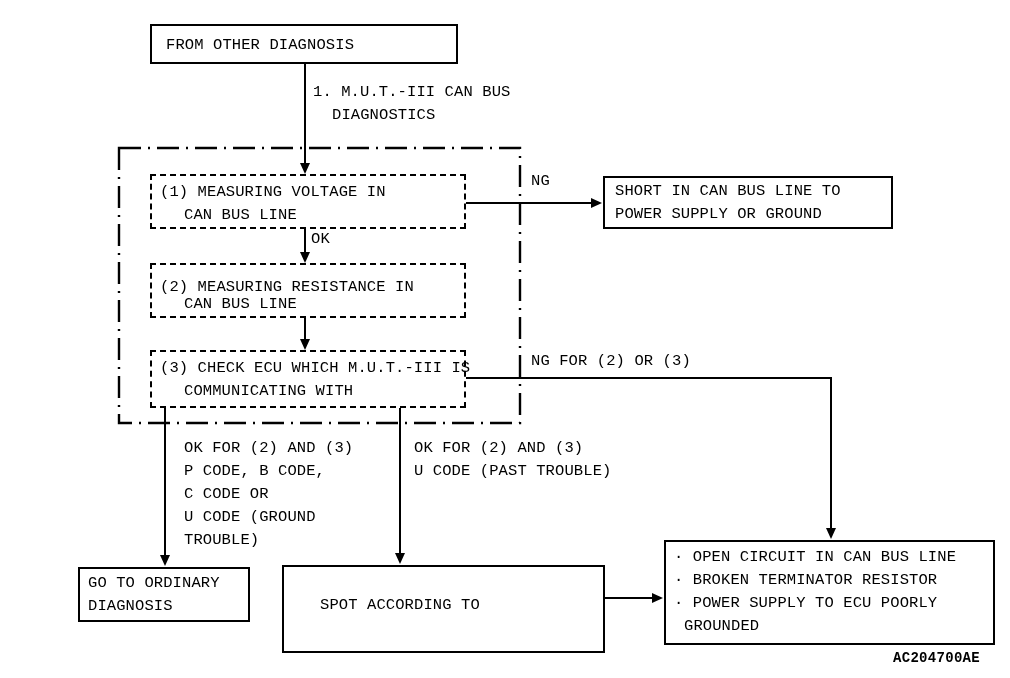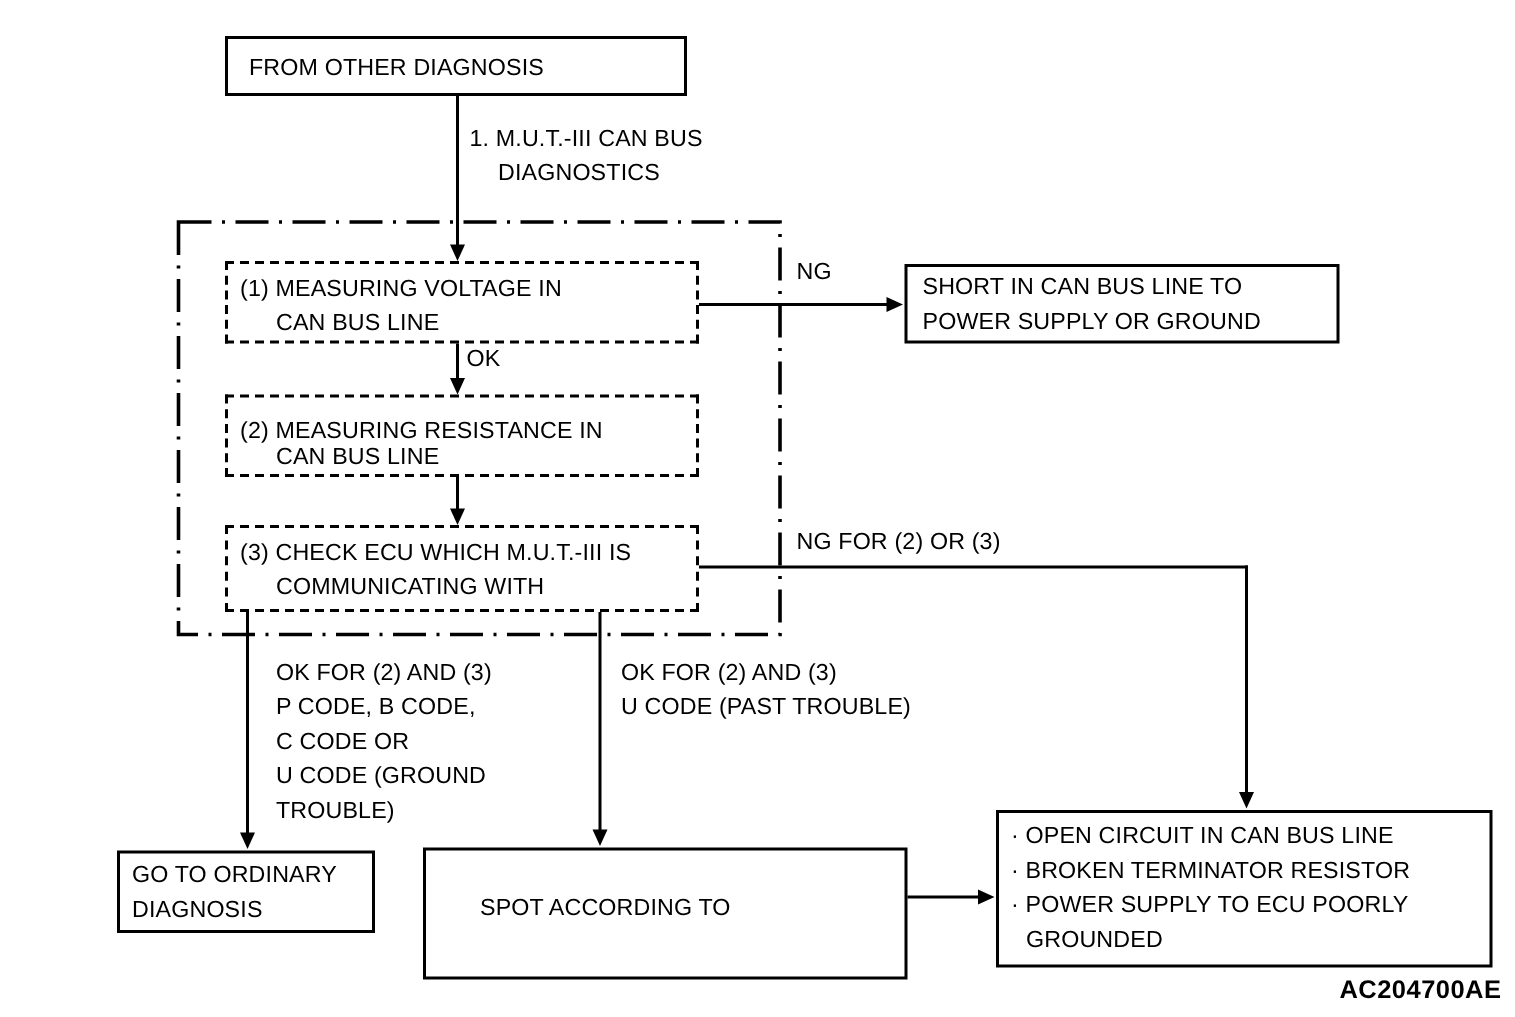--- a/index.html
+++ b/index.html
@@ -5,21 +5,21 @@
   html, body {
     margin: 0;
     padding: 0;
     background: #ffffff;
   }
   #canvas {
     position: relative;
     width: 1010px;
     height: 673px;
     background: #ffffff;
-    font-family: Liberation Sans, sans-serif;
+    font-family: Liberation Mono, monospace;
     color: #000000;
     overflow: hidden;
   }
   .box {
     position: absolute;
     box-sizing: border-box;
     border: 2px solid #000;
     background: #fff;
   }
   .box-dashed {
@@ -65,21 +65,21 @@
   .arrow-right {
     position: absolute;
     width: 0;
     height: 0;
     border-top: 5px solid transparent;
     border-bottom: 5px solid transparent;
     border-left: 11px solid #000;
   }
   .figcode {
     position: absolute;
-    font-size: 17px;
+    font-size: 14px;
     font-weight: bold;
     letter-spacing: 0.3px;
     white-space: pre;
     color: #000;
   }
   svg.dashdot {
     position: absolute;
     left: 0;
     top: 0;
     pointer-events: none;

